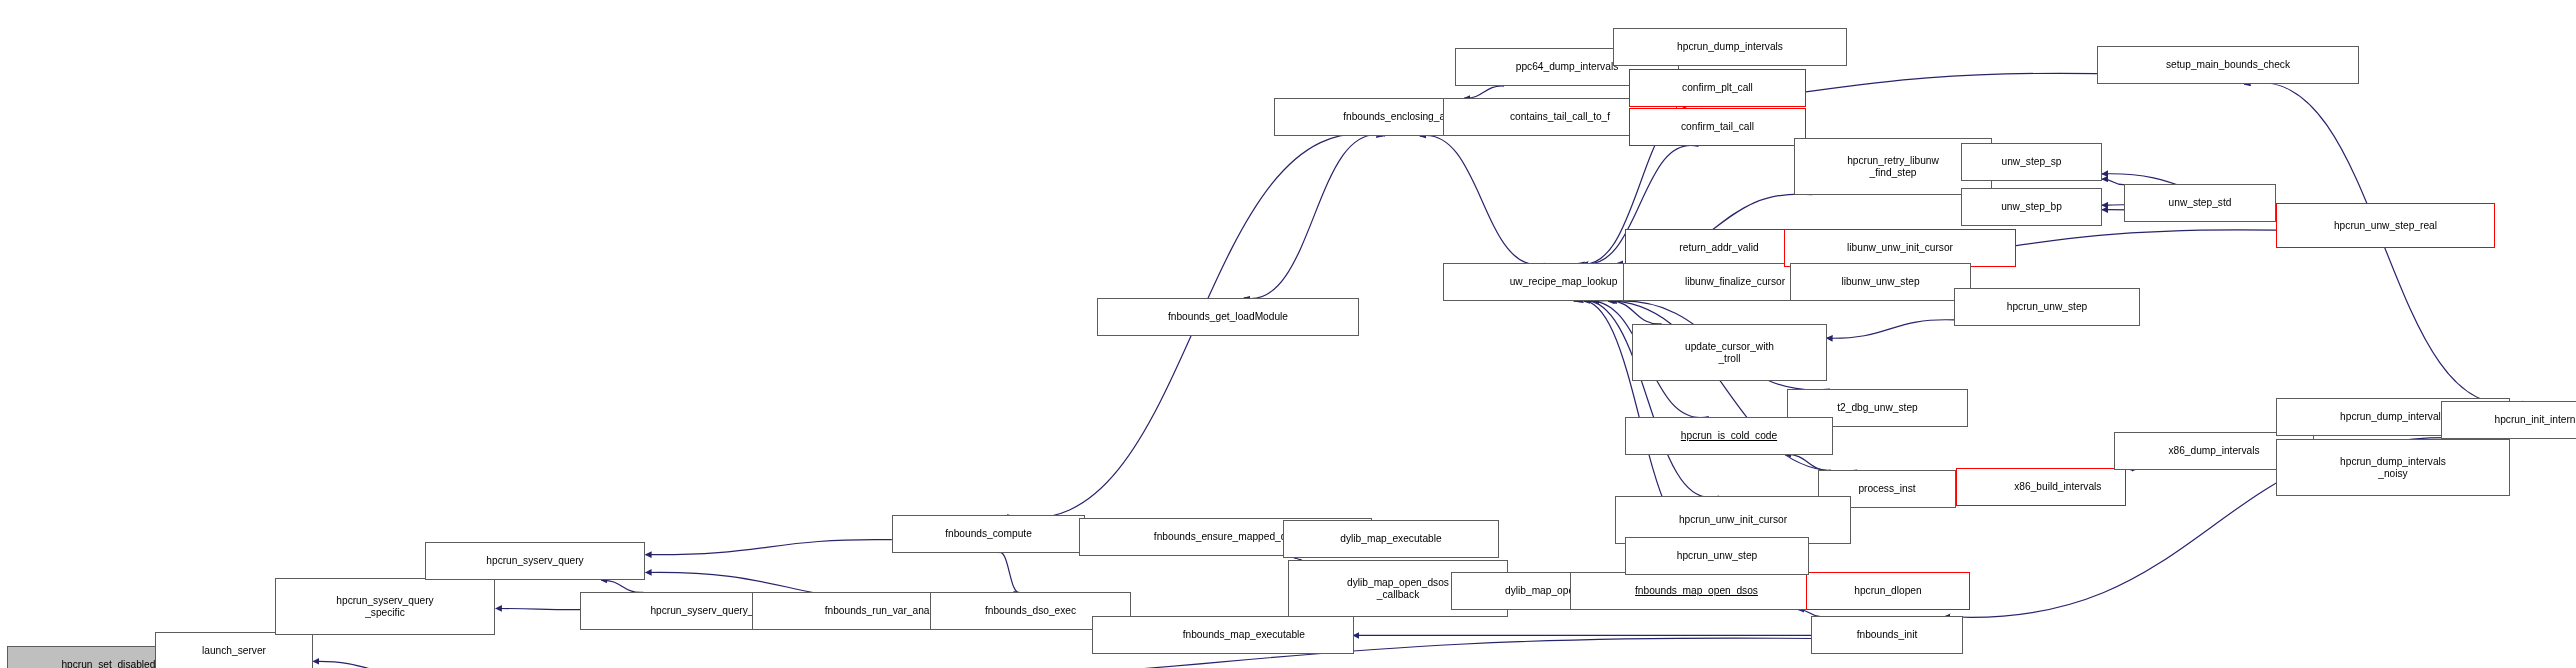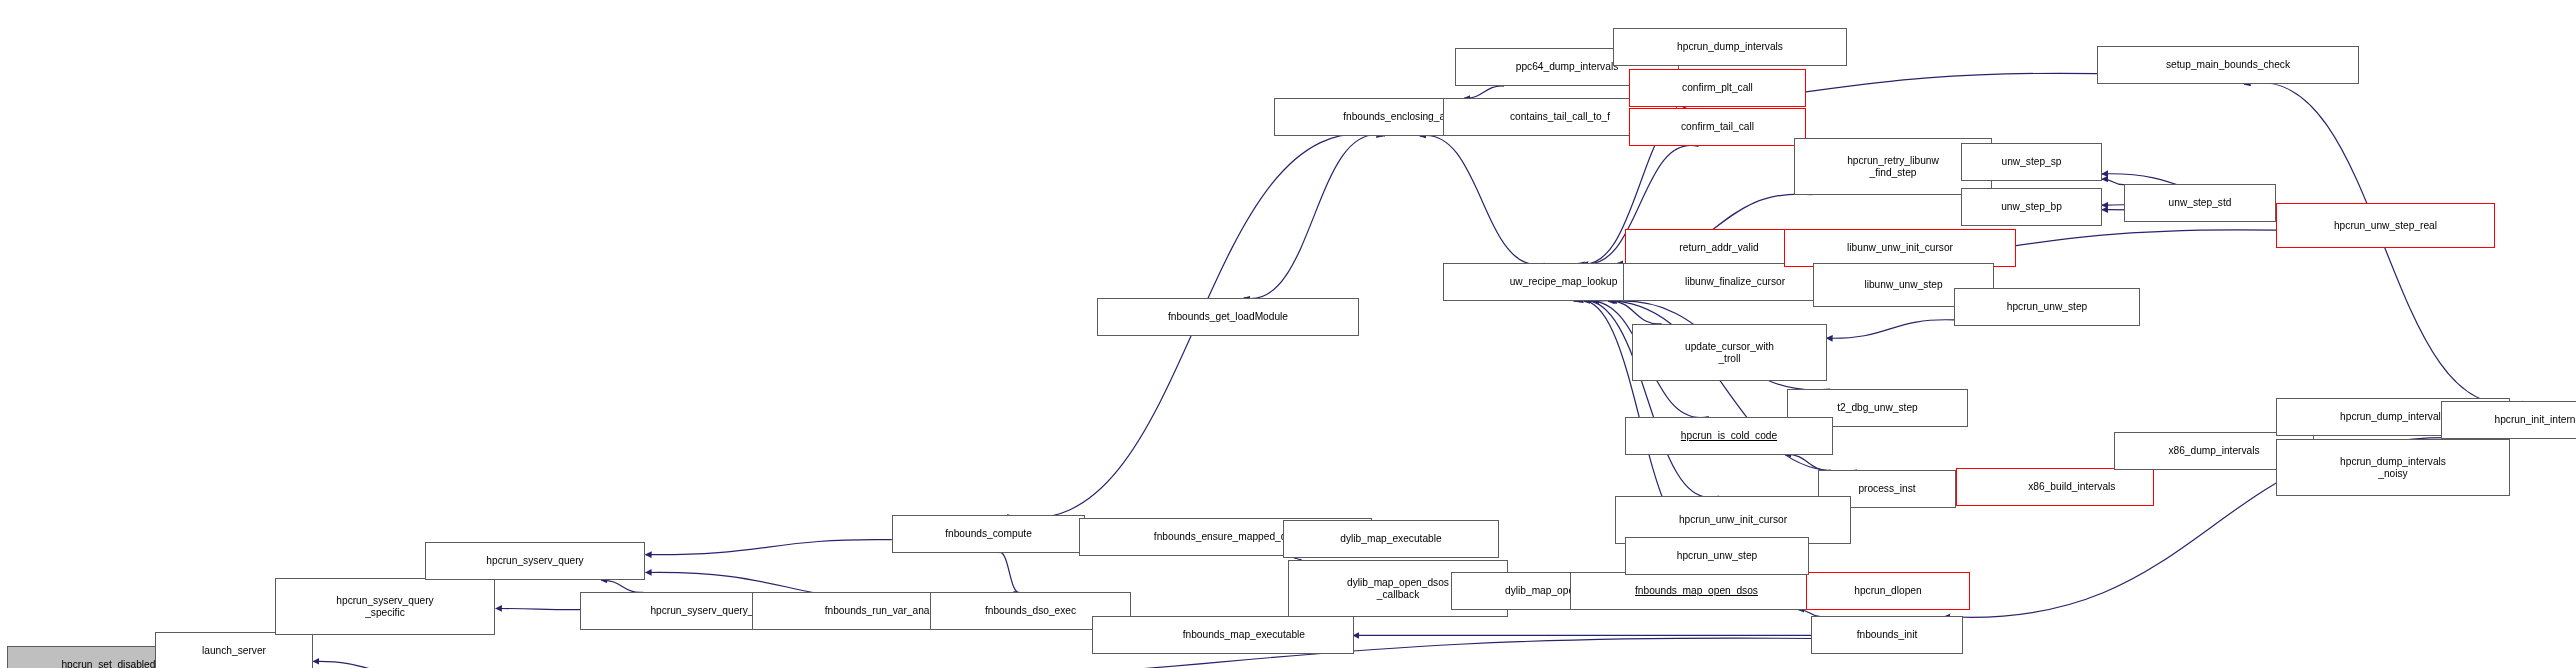--- a/index.html
+++ b/index.html
@@ -132,28 +132,28 @@
       <div class="node" style="left: 1443px; top: 98px; width: 234px; height: 38px;">contains_tail_call_to_f</div>
       <div class="node" style="left: 1455px; top: 48px; width: 224px; height: 38px;">ppc64_dump_intervals</div>
       <div class="node" style="left: 1613px; top: 27.5px; width: 234px; height: 38px;">hpcrun_dump_intervals</div>
       <div class="node red" style="left: 1629px; top: 69px; width: 177px; height: 38px;">confirm_plt_call</div>
       <div class="node red" style="left: 1629px; top: 108px; width: 177px; height: 38px;">confirm_tail_call</div>
       <div class="node" style="left: 2097px; top: 46px; width: 262px; height: 38px;">setup_main_bounds_check</div>
       <div class="node" style="left: 1443px; top: 263px; width: 241px; height: 38px;">uw_recipe_map_lookup</div>
       <div class="node red" style="left: 1625px; top: 229px; width: 188px; height: 38px;">return_addr_valid</div>
       <div class="node" style="left: 1623px; top: 263px; width: 224px; height: 38px;">libunw_finalize_cursor</div>
       <div class="node red" style="left: 1784px; top: 229px; width: 232px; height: 38px;">libunw_unw_init_cursor</div>
-      <div class="node" style="left: 1790px; top: 263px; width: 181px; height: 44px; margin-left: 23px;">libunw_unw_step</div>
+      <div class="node" style="left: 1790px; top: 263px; width: 181px; height: 38px;">libunw_unw_step</div>
       <div class="node" style="left: 1954px; top: 288px; width: 186px; height: 38px;">hpcrun_unw_step</div>
       <div class="node" style="left: 1632px; top: 324px; width: 195px; height: 57px;">update_cursor_with
 _troll</div>
       <div class="node" style="left: 1787px; top: 389px; width: 181px; height: 38px;">t2_dbg_unw_step</div>
       <div class="node" style="left: 1625px; top: 417px; width: 208px; height: 38px; text-decoration: underline;">hpcrun_is_cold_code</div>
       <div class="node" style="left: 1818px; top: 470px; width: 138px; height: 38px;">process_inst</div>
-      <div class="node red" style="left: 1956px; top: 468px; width: 198px; height: 38px; padding-left: 36px;">x86_build_intervals</div>
+      <div class="node red" style="left: 1956px; top: 468px; width: 170px; height: 38px; padding-left: 36px;">x86_build_intervals</div>
       <div class="node" style="left: 1615px; top: 496px; width: 236px; height: 48px;">hpcrun_unw_init_cursor</div>
       <div class="node" style="left: 1625px; top: 537px; width: 184px; height: 38px;">hpcrun_unw_step</div>
       <div class="node" style="left: 2114px; top: 432px; width: 200px; height: 38px;">x86_dump_intervals</div>
       <div class="node" style="left: 2276px; top: 398px; width: 234px; height: 38px;">hpcrun_dump_intervals</div>
       <div class="node" style="left: 2276px; top: 439px; width: 234px; height: 57px;">hpcrun_dump_intervals
 _noisy</div>
       <div class="node" style="left: 2441px; top: 401px; width: 196px; height: 38px;">hpcrun_init_internal</div>
       <div class="node" style="left: 1794px; top: 138px; width: 198px; height: 57px;">hpcrun_retry_libunw
 _find_step</div>
       <div class="node" style="left: 1961px; top: 143px; width: 141px; height: 38px;">unw_step_sp</div>

